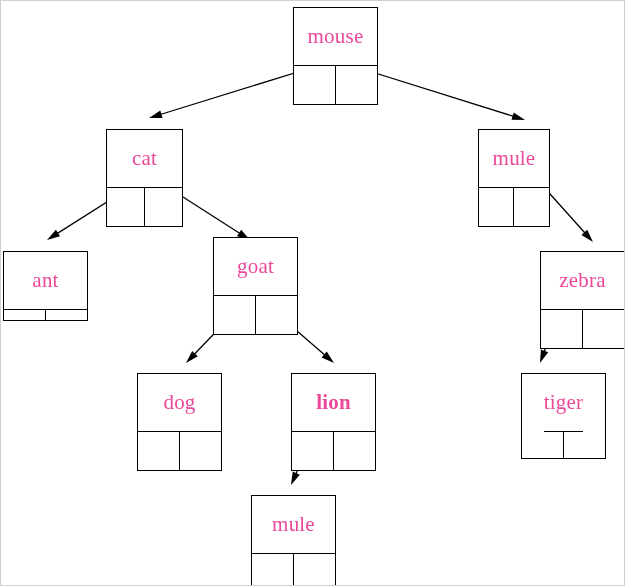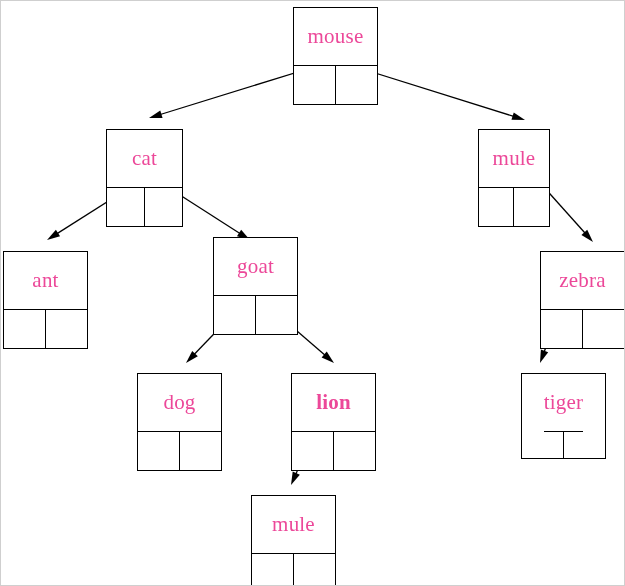--- a/index.html
+++ b/index.html
@@ -114,21 +114,21 @@
           <div class="cell right"></div>
         </div>
       </div>
       <div class="node" style="left: 477px; top: 128px; width: 72px; height: 98px;">
         <div class="node-label" style="flex-basis: 58px;">mule</div>
         <div class="node-cells">
           <div class="cell left"></div>
           <div class="cell right"></div>
         </div>
       </div>
-      <div class="node" style="left: 2px; top: 250px; width: 85px; height: 98px;">
+      <div class="node" style="left: 2px; top: 250px; width: 85px; height: 70px;">
         <div class="node-label" style="flex-basis: 58px;">ant</div>
         <div class="node-cells">
           <div class="cell left"></div>
           <div class="cell right"></div>
         </div>
       </div>
       <div class="node" style="left: 212px; top: 236px; width: 85px; height: 98px;">
         <div class="node-label" style="flex-basis: 58px;">goat</div>
         <div class="node-cells">
           <div class="cell left"></div>

